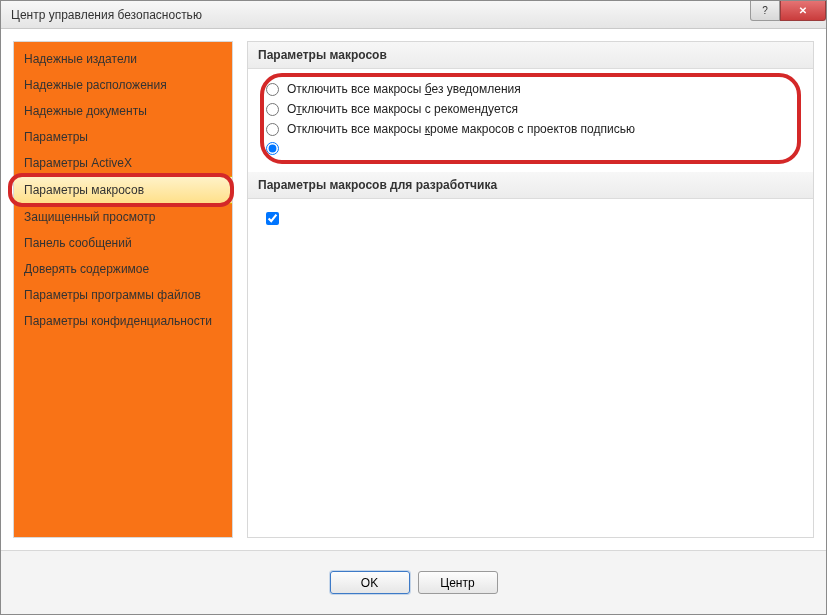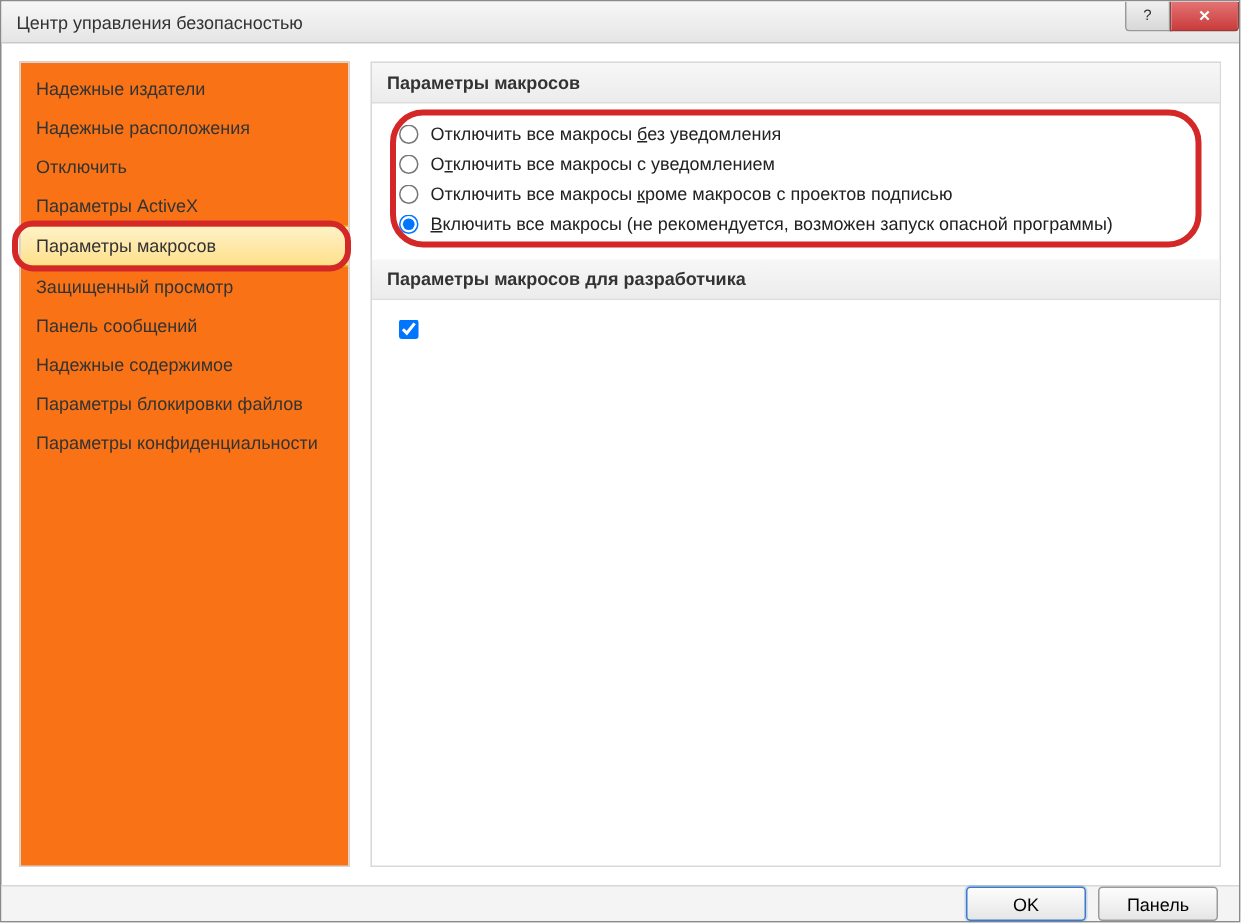--- a/index.html
+++ b/index.html
@@ -132,23 +132,23 @@
     .hl-main::after {
       content: "";
       position: absolute;
       left: -6px; right: -6px; top: -6px; bottom: -6px;
       border: 4px solid #d42828;
       border-radius: 22px;
       pointer-events: none;
     }
     .footer {
       border-top: 1px solid #d8d8d8;
-      padding: 0 14px;
-      display: flex;
-      justify-content: flex-end;
+      padding: 20px 14px;
+      display: flex;
+      justify-content: center;
       gap: 8px;
       background: #f4f4f4;
     }
     .btn {
       min-width: 80px;
       height: 23px;
       border: 1px solid #9a9a9a;
       background: linear-gradient(#fdfdfd, #e6e6e6);
       border-radius: 3px;
       font-size: 12px;
@@ -174,63 +174,63 @@
         <span>✕</span>
       </div>
     </div>
   </div>
 
   <div class="body">
 
     <div class="sidebar">
       <div class="sidebar-item">Надежные издатели</div>
       <div class="sidebar-item">Надежные расположения</div>
-      <div class="sidebar-item">Отключить</div>
+      <div class="sidebar-item">Надежные документы</div>
+      <div class="sidebar-item">Параметры</div>
       <div class="sidebar-item">Параметры ActiveX</div>
       <div class="hl-sidebar">
         <div class="sidebar-item selected">Параметры макросов</div>
       </div>
       <div class="sidebar-item">Защищенный просмотр</div>
       <div class="sidebar-item">Панель сообщений</div>
-      <div class="sidebar-item">Надежные содержимое</div>
-      <div class="sidebar-item">Параметры блокировки файлов</div>
+      <div class="sidebar-item">Доверять содержимое</div>
+      <div class="sidebar-item">Параметры программы файлов</div>
       <div class="sidebar-item">Параметры конфиденциальности</div>
     </div>
 
     <div class="main">
       <div class="section-header">Параметры макросов</div>
       <div class="section-body">
         <div class="hl-main">
           <div class="radio-row">
             <input type="radio" name="macro" style="">
             <label><span>Отключить все макросы </span><span class="u">б</span><span>ез уведомления</span></label>
           </div>
           <div class="radio-row">
             <input type="radio" name="macro" style="">
-            <label><span>О</span><span class="u">т</span><span>ключить все макросы с уведомлением</span></label>
+            <label><span>О</span><span class="u">т</span><span>ключить все макросы с рекомендуется</span></label>
           </div>
           <div class="radio-row">
             <input type="radio" name="macro" style="">
             <label><span>Отключить все макросы </span><span class="u">к</span><span>роме макросов с проектов подписью</span></label>
           </div>
           <div class="radio-row">
             <input type="radio" name="macro" checked="" style="">
-            <label><span></span><span class="u">В</span><span>ключить все макросы (не рекомендуется, возможен запуск опасной программы)</span></label>
           </div>
         </div>
       </div>
 
       <div class="section-header">Параметры макросов для разработчика</div>
       <div class="section-body">
         <div class="check-row">
           <input type="checkbox" checked="" style="">
         </div>
       </div>
     </div>
 
   </div>
 
   <div class="footer">
     <button class="btn primary">OK</button>
-    <button class="btn">Панель</button>
+    <button class="btn">Центр</button>
   </div>
 
 </div>
 
 </body></html>

